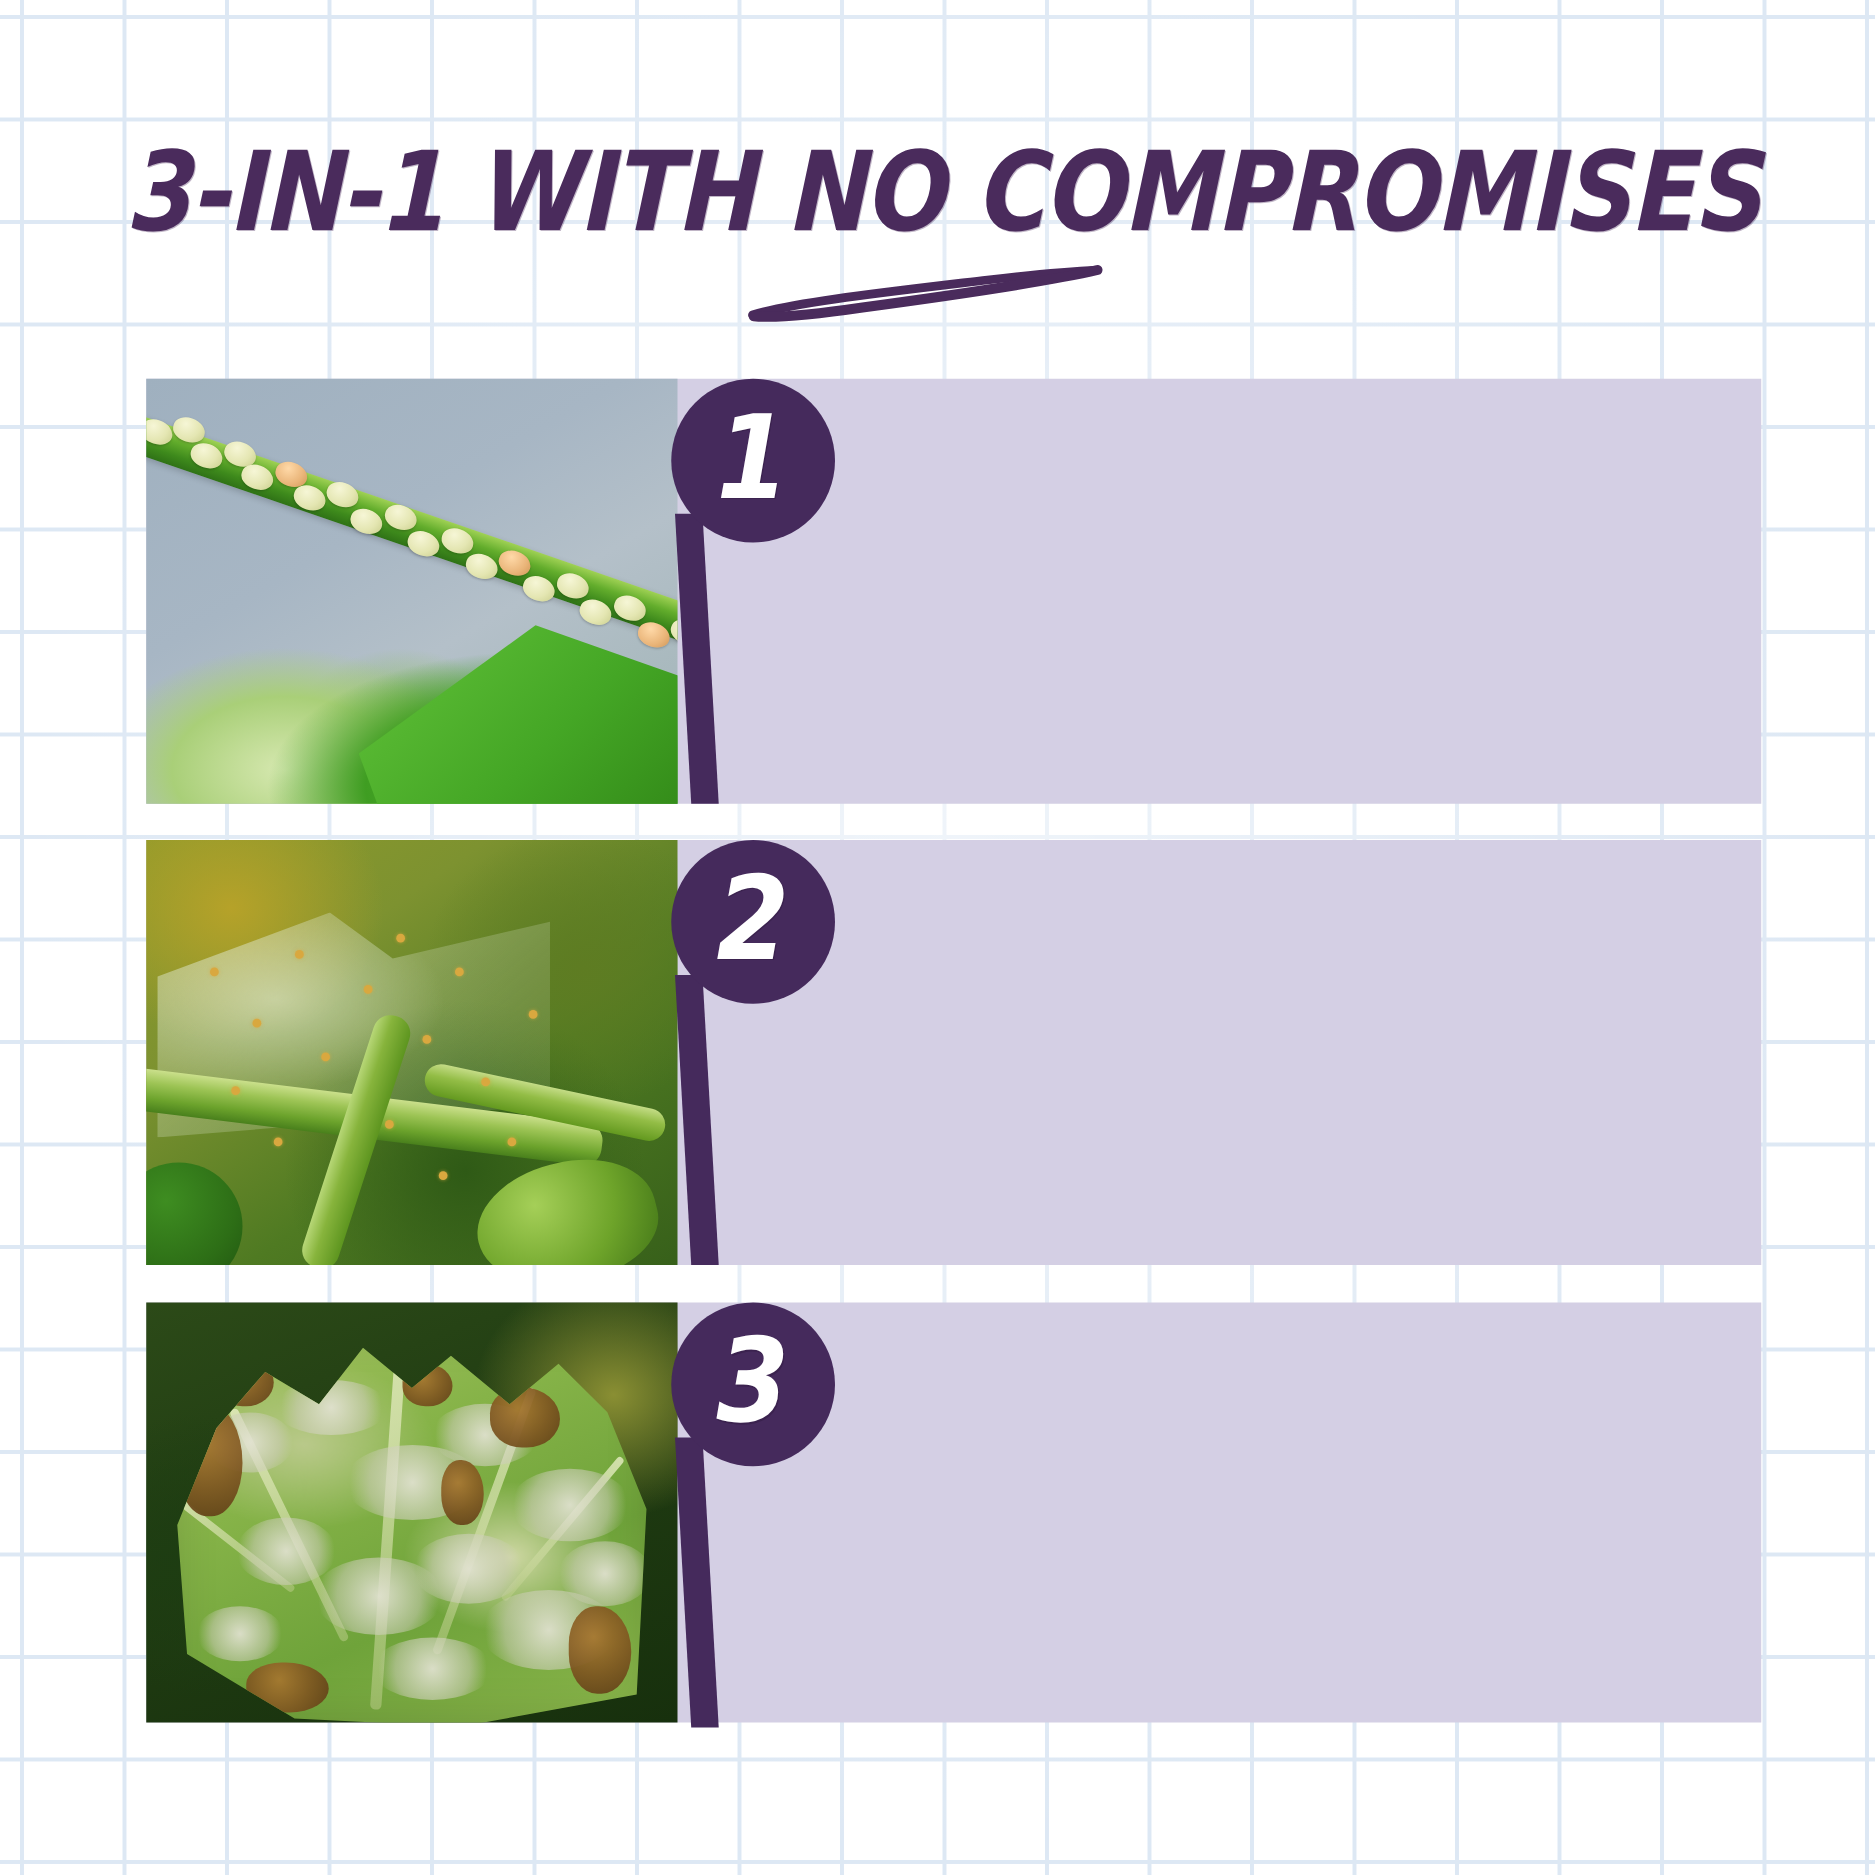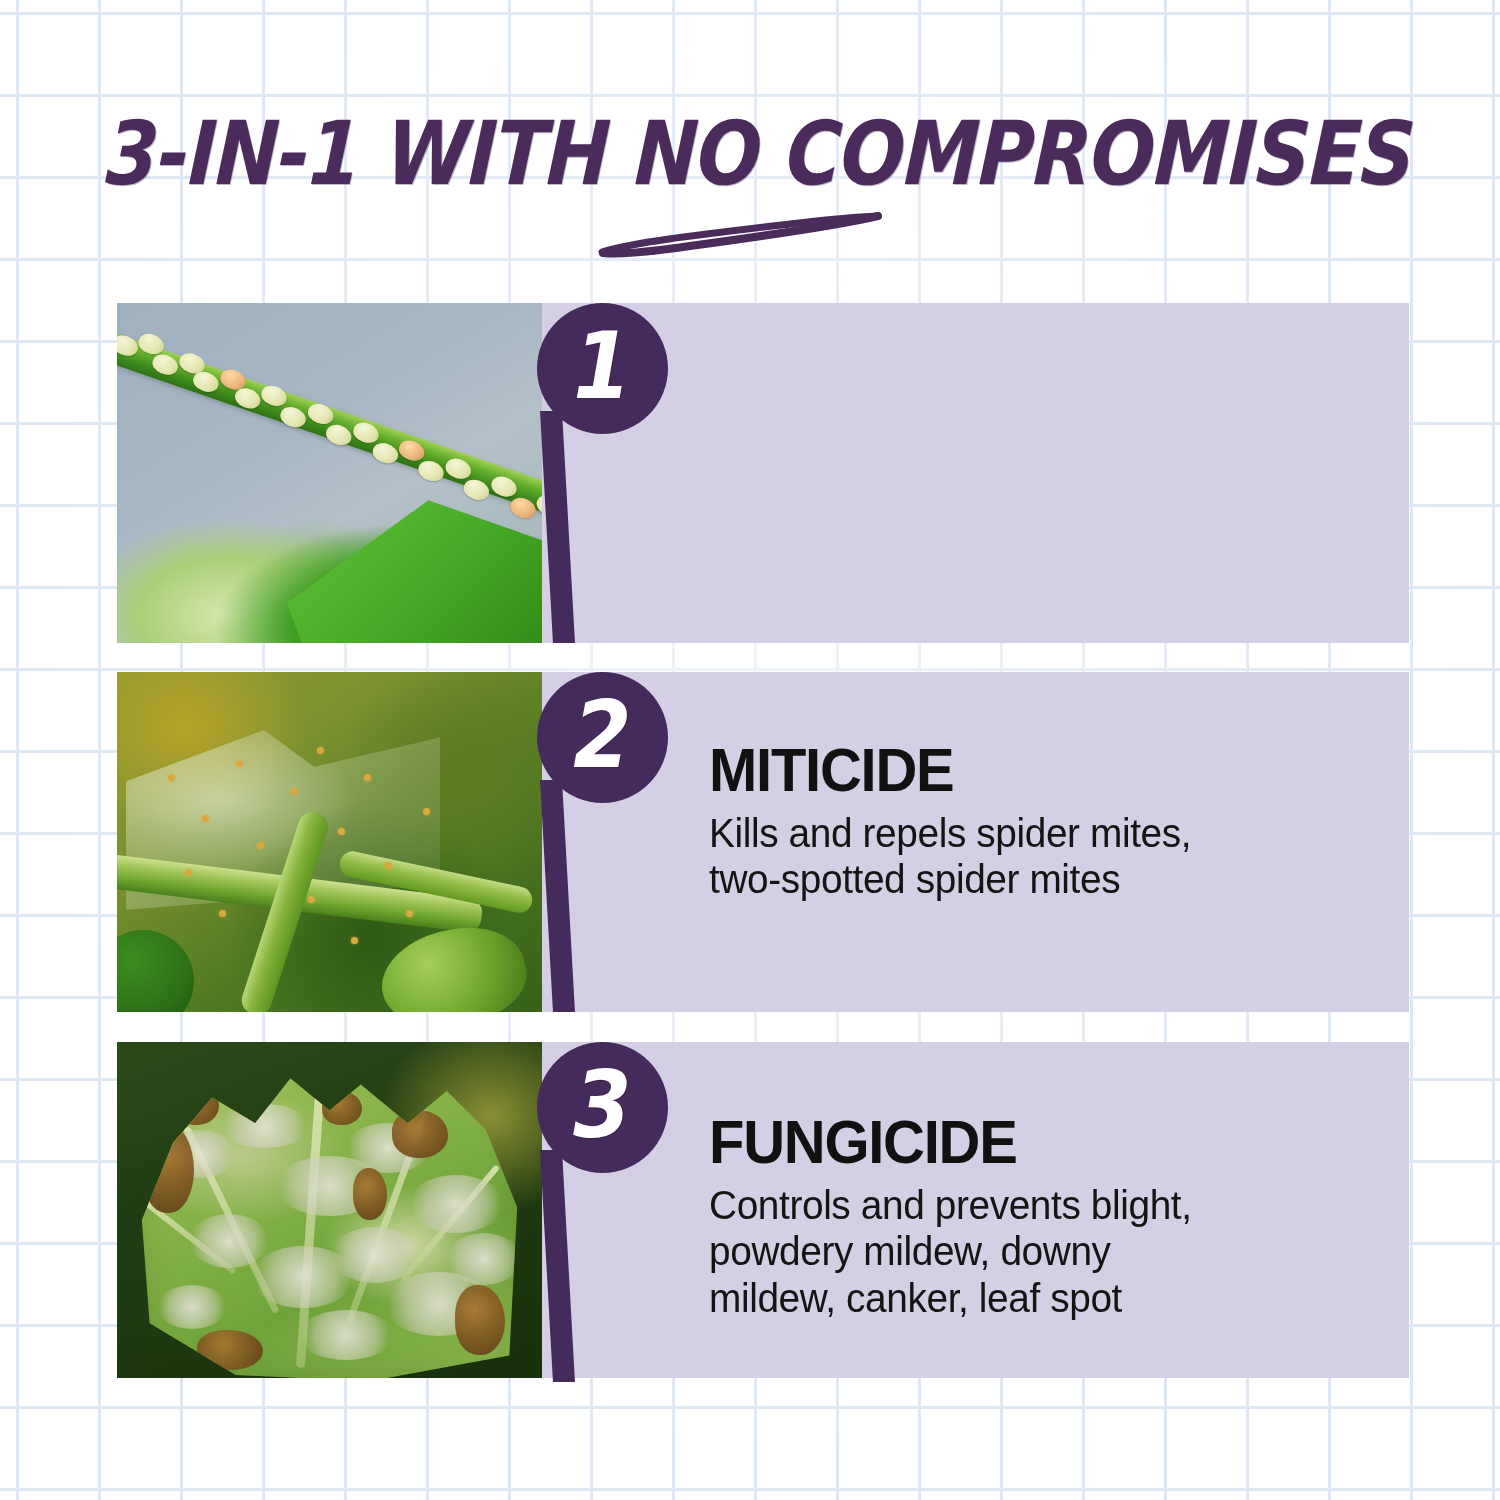--- a/index.html
+++ b/index.html
@@ -353,27 +353,20 @@
       </div>
     </div>
 
     <div class="badge-grp">
       <div class="badge-stem"></div>
       <div class="badge-circle">
         <span class="badge-num">2</span>
       </div>
     </div>
 
-    <div class="copy copy-2">
-      <div class="cat-title">MITICIDE</div>
-      <div class="cat-desc">
-        <span>Kills and repels spider mites,</span>
-        <span>two-spotted spider mites</span>
-      </div>
-    </div>
   </div>
 
   <div class="row row-3">
     <div class="panel-bg"></div>
 
     <div class="photo ph-leaf">
       <div class="ph-inner">
         <div class="blade">
           <div class="vein" style="left:44%; top:6%;  width:9px;  height:90%; transform:rotate(4deg);"></div>
           <div class="vein" style="left:24%; top:18%; width:7px;  height:64%; transform:rotate(-26deg);"></div>
@@ -405,23 +398,15 @@
       </div>
     </div>
 
     <div class="badge-grp">
       <div class="badge-stem"></div>
       <div class="badge-circle">
         <span class="badge-num">3</span>
       </div>
     </div>
 
-    <div class="copy copy-3">
-      <div class="cat-title">FUNGICIDE</div>
-      <div class="cat-desc">
-        <span>Controls and prevents blight,</span>
-        <span>powdery mildew, downy</span>
-        <span>mildew, canker, leaf spot</span>
-      </div>
-    </div>
   </div>
 
 </div>
 
 </body></html>

